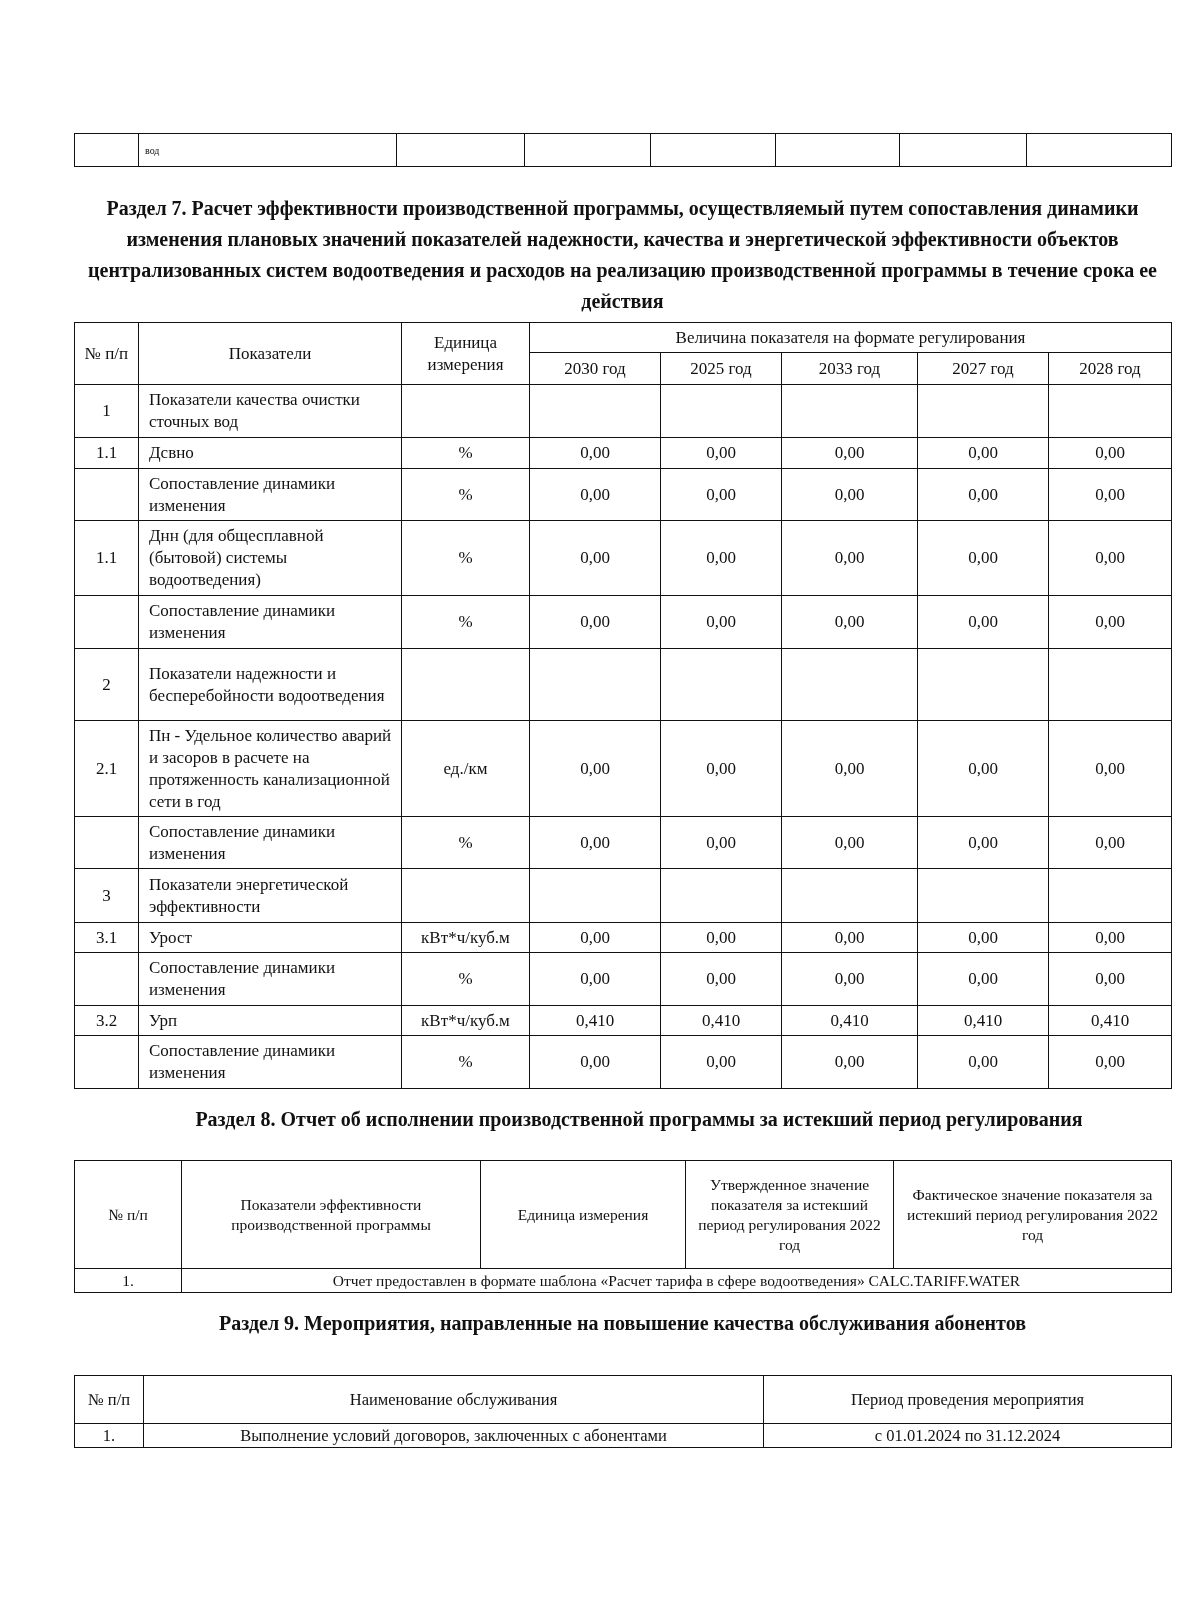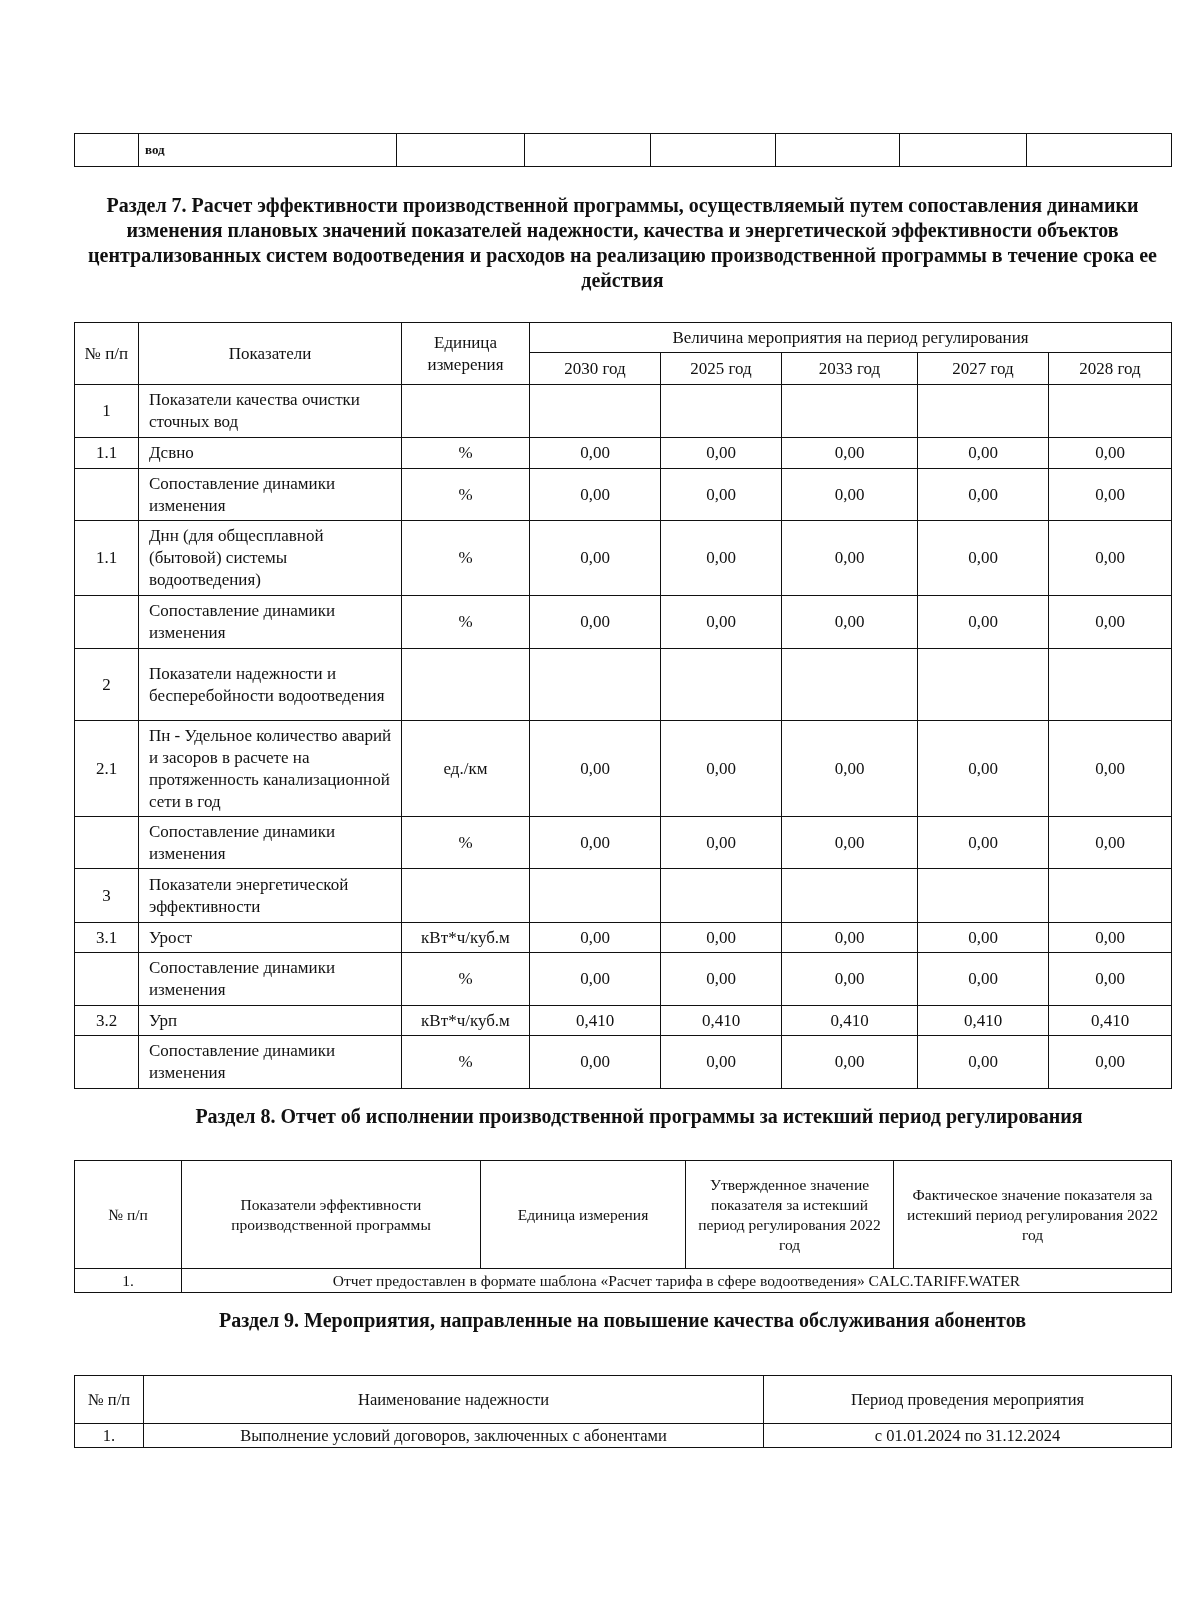--- a/index.html
+++ b/index.html
@@ -3,25 +3,25 @@
 <meta charset="utf-8">
 <style>
   html, body { margin: 0; padding: 0; background: #ffffff; }
   body {
     width: 1200px; height: 1610px; position: relative; overflow: hidden;
     font-family: "Liberation Serif", "DejaVu Serif", serif; color: #111;
   }
   table { border-collapse: collapse; position: absolute; table-layout: fixed; }
   td, th { border: 1.5px solid #111; padding: 0 6px; font-weight: normal; vertical-align: middle; }
   .top-table { left: 74px; top: 133px; width: 1097px; height: 34px; }
-  .top-table td { font-size: 13px; font-weight: bold; height: 31px; }
+  .top-table td { font-size: 10px; font-weight: normal; height: 31px; }
 
   .section-title {
     position: absolute; left: 74px; width: 1097px; text-align: center;
-    font-weight: bold; font-size: 20px; line-height: 25px;
+    font-weight: bold; font-size: 20px; line-height: 31px;
   }
   #s7-title { top: 193px; }
   #s8-title { top: 1104px; left: 74px; width: 1130px; }
   #s9-title { top: 1308px; }
 
   .s7-table { left: 74px; top: 322px; width: 1097px; }
   .s7-table td { font-size: 17px; line-height: 22px; }
   .s7-table .hdr { text-align: center; }
   .s7-table .num { text-align: center; }
   .s7-table .val { text-align: center; }
@@ -72,21 +72,21 @@
       <col style="width:121px">
       <col style="width:136px">
       <col style="width:131px">
       <col style="width:123px">
   </colgroup>
   <tbody>
       <tr style="height:30px">
     <td class="hdr" rowspan="2">№ п/п</td>
     <td class="hdr" rowspan="2">Показатели</td>
     <td class="hdr" rowspan="2">Единица измерения</td>
-    <td class="hdr" colspan="5">Величина мероприятия на период регулирования</td>
+    <td class="hdr" colspan="5">Величина показателя на формате регулирования</td>
   </tr>
   <tr style="height:32px">
     <td class="hdr">2030 год</td>
     <td class="hdr">2025 год</td>
     <td class="hdr">2033 год</td>
     <td class="hdr">2027 год</td>
     <td class="hdr">2028 год</td>
   </tr>
 
   <tr style="height:53px">
@@ -251,21 +251,21 @@
 
 <table class="s9-table">
   <colgroup>
     <col style="width:69px">
       <col style="width:620px">
       <col style="width:408px">
   </colgroup>
   <tbody>
       <tr style="height:48px">
     <td>№ п/п</td>
-    <td>Наименование надежности</td>
+    <td>Наименование обслуживания</td>
     <td>Период проведения мероприятия</td>
   </tr>
   <tr style="height:24px">
     <td>1.</td>
     <td>Выполнение условий договоров, заключенных с абонентами</td>
     <td>с 01.01.2024 по 31.12.2024</td>
   </tr>
 </tbody>
   </table>
 

